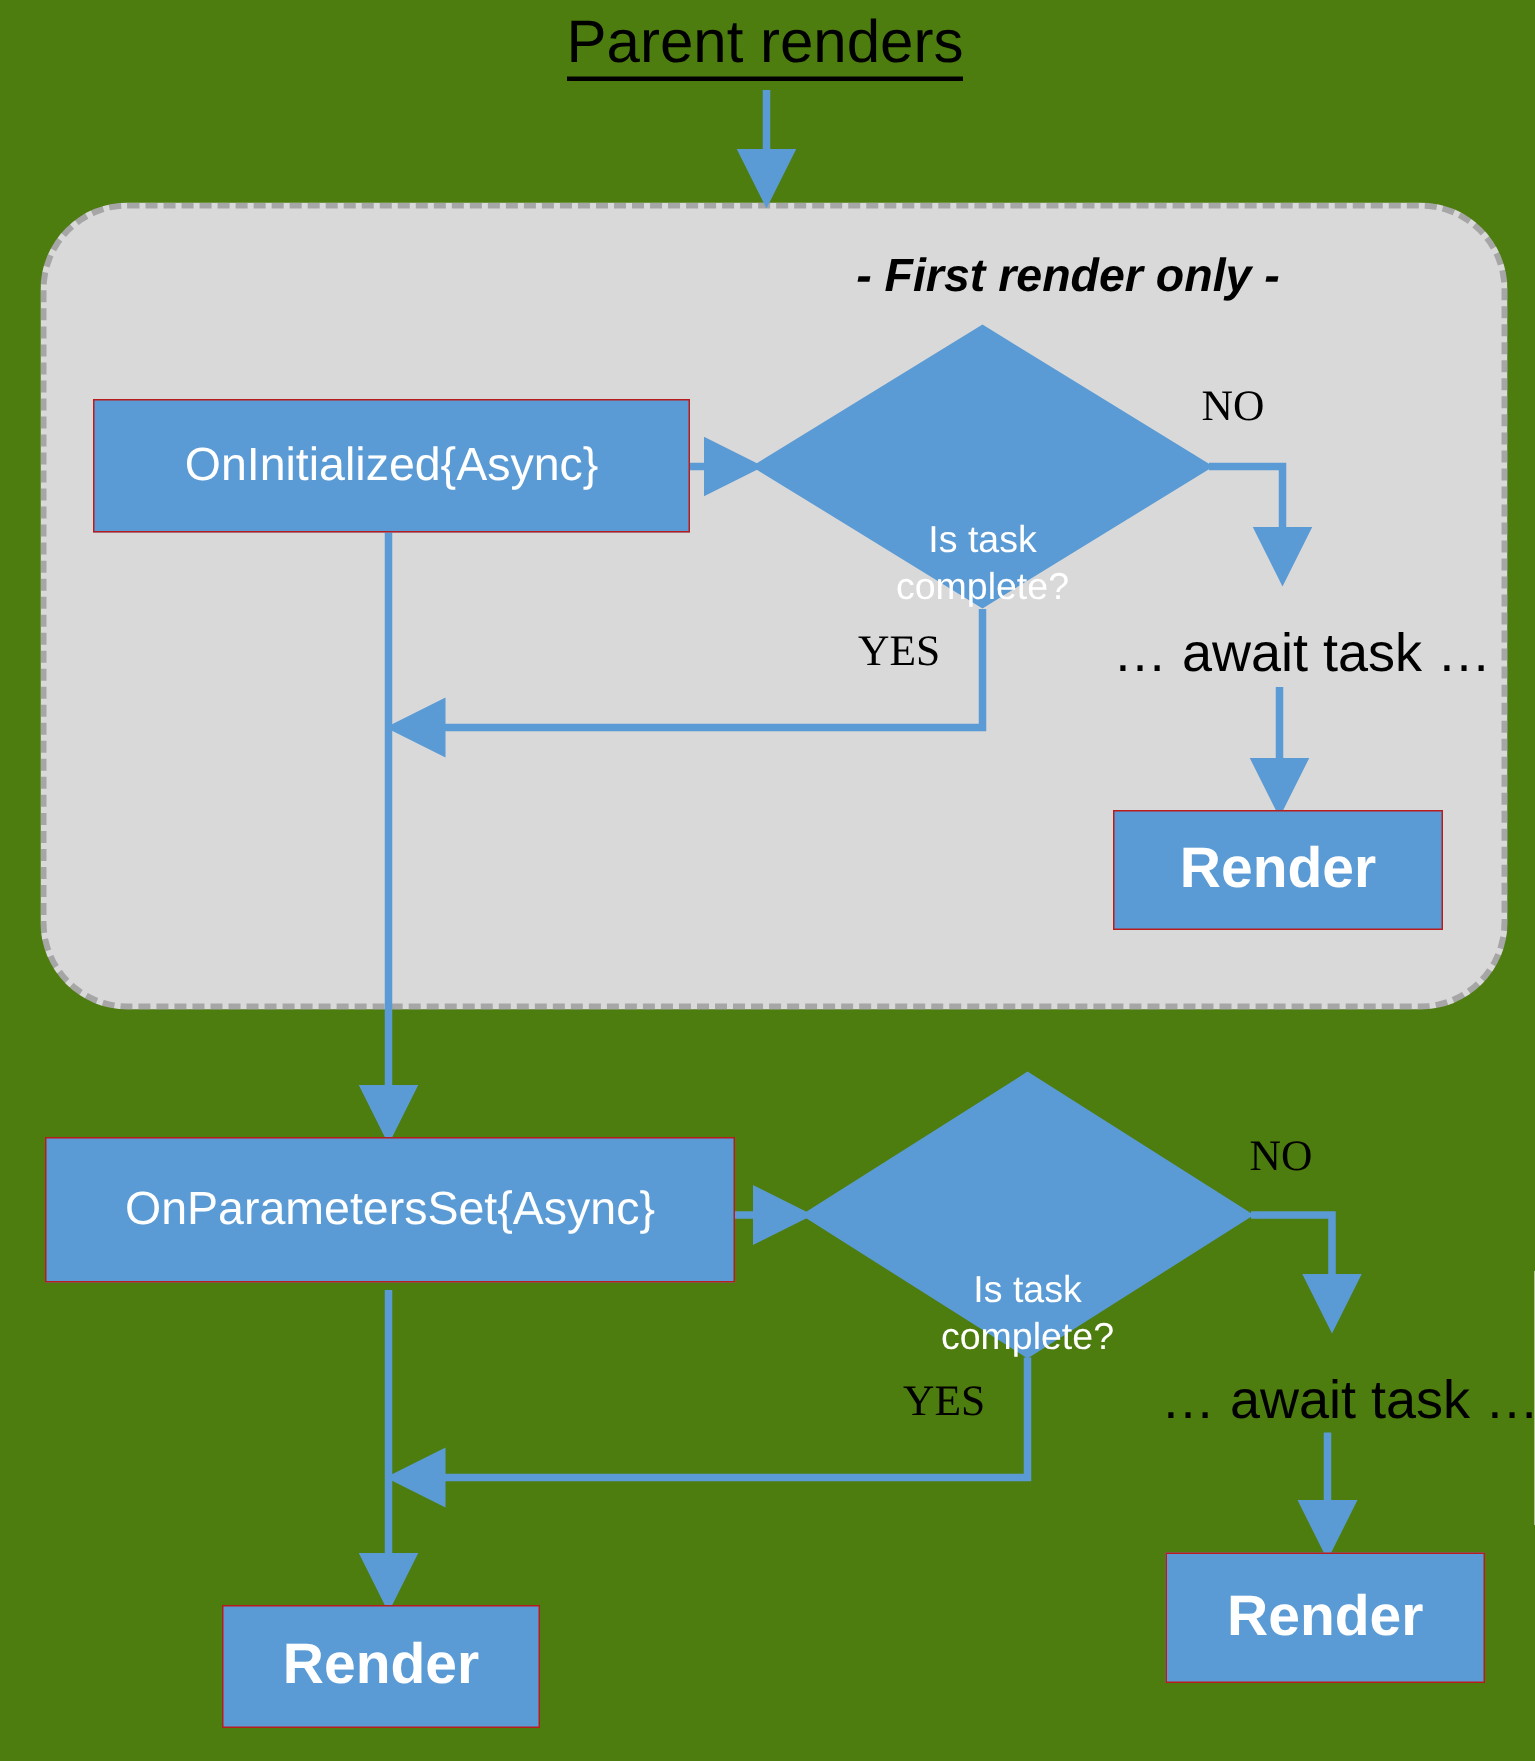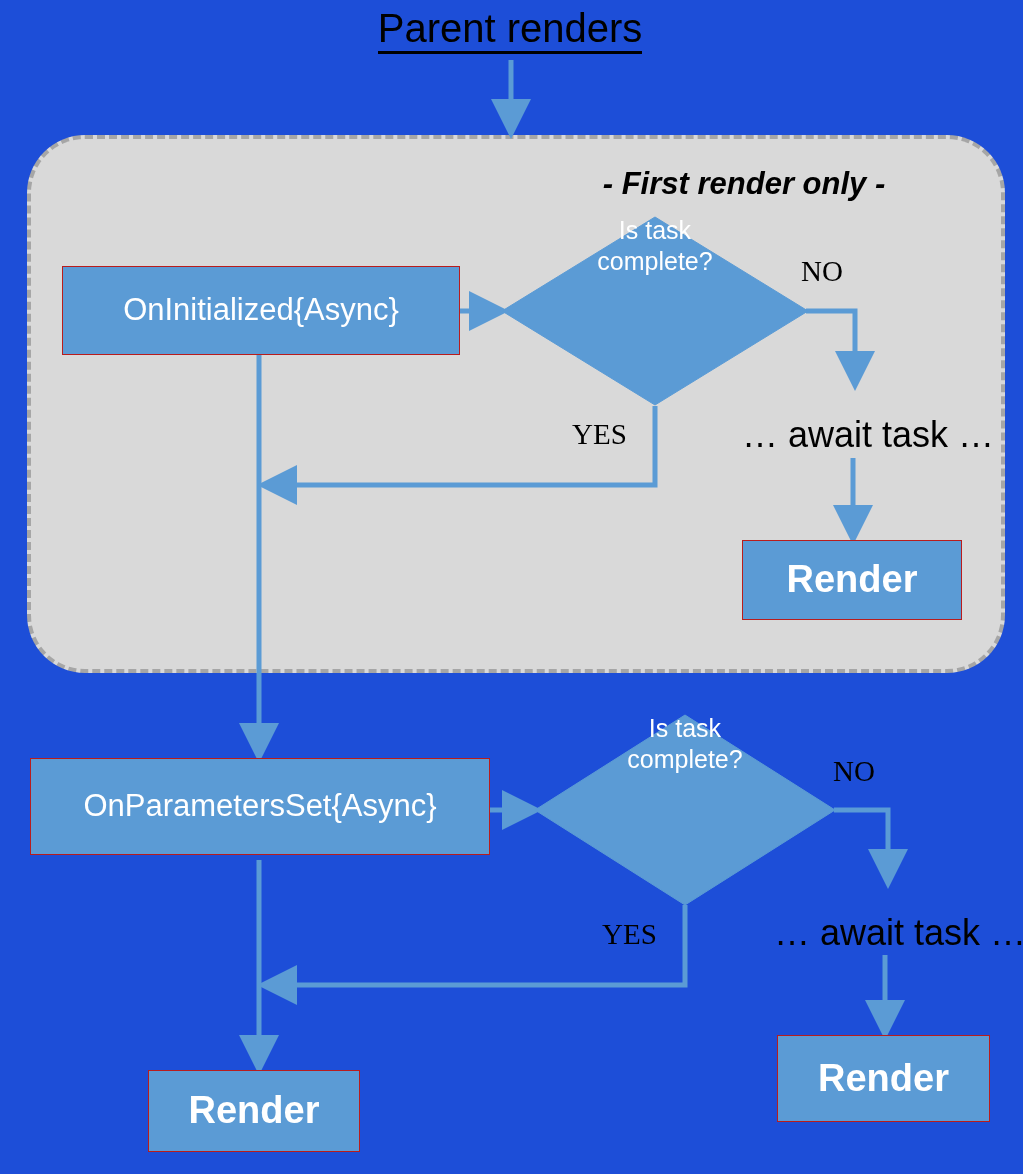--- a/index.html
+++ b/index.html
@@ -7,21 +7,21 @@
     padding: 0;
     background: #ffffff;
   }
   body {
     font-family: "Liberation Sans", sans-serif;
   }
   #canvas {
     position: relative;
     width: 1023px;
     height: 1174px;
-    background: #1d4ed8;
+    background: #4d7c0f;
     overflow: hidden;
   }
 
   
   .title {
     position: absolute;
     left: 330px;
     top: 6px;
     width: 360px;
     text-align: center;
@@ -42,21 +42,21 @@
     top: 135px;
     width: 978px;
     height: 538px;
     background: #d9d9d9;
     border: 4px dashed #a6a6a6;
     border-radius: 58px;
     box-sizing: border-box;
   }
   .group-label {
     position: absolute;
-    left: 544px;
+    left: 512px;
     top: 166px;
     width: 400px;
     text-align: center;
     font-size: 31px;
     font-weight: bold;
     font-style: italic;
     color: #000000;
     white-space: nowrap;
   }
 
@@ -81,21 +81,21 @@
     position: absolute;
   }
   .diamond-wrap svg { display: block; }
   .diamond-text {
     position: absolute;
     left: 0;
     top: 0;
     width: 100%;
     height: 100%;
     display: flex;
-    align-items: flex-start;
+    align-items: flex-end;
     justify-content: center;
     color: #ffffff;
     font-size: 25px;
     line-height: 1.25;
     text-align: center;
     pointer-events: none;
   }
 
   
   .lbl {

